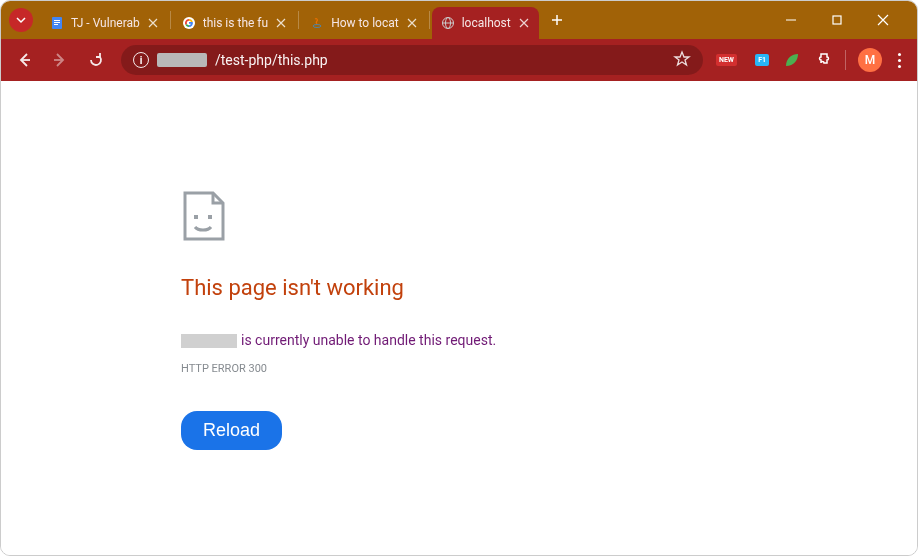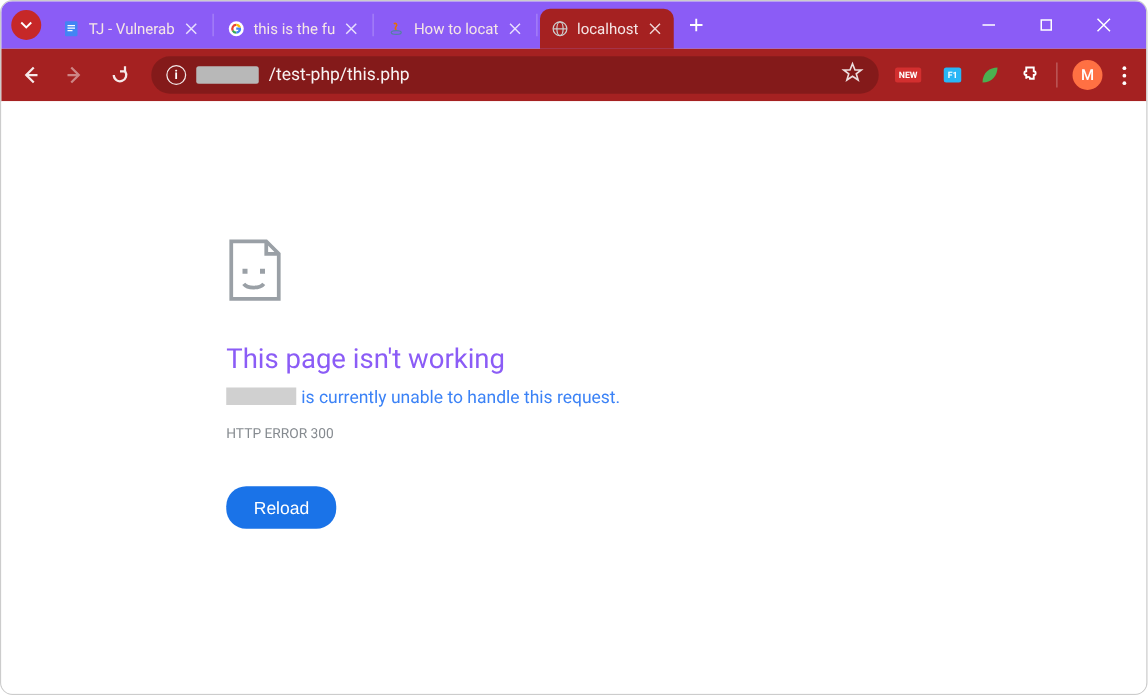--- a/index.html
+++ b/index.html
@@ -8,21 +8,21 @@
       background: #fff;
       width: 918px;
       height: 556px;
       border: 1px solid #ccc;
       border-radius: 10px;
       overflow: hidden;
       display: flex;
       flex-direction: column;
     }
     .tab-strip {
-      background: #8b5cf6;
+      background: #a16207;
       height: 38px;
       display: flex;
       align-items: center;
       padding: 0 8px;
       gap: 0;
     }
     .profile-btn {
       width: 24px;
       height: 24px;
       border-radius: 50%;
@@ -210,50 +210,50 @@
     .content {
       flex: 1;
       background: #fff;
       padding: 110px 0 0 180px;
     }
     .sad-doc {
       margin-bottom: 28px;
     }
     .err-title {
       font-size: 22px;
-      color: #8b5cf6;
+      color: #c2410c;
       font-weight: 400;
-      margin-bottom: 10px;
+      margin-bottom: 32px;
     }
     .err-msg {
       font-size: 14px;
-      color: #3b82f6;
+      color: #701a75;
       margin-bottom: 14px;
       display: flex;
-      align-items: flex-start;
+      align-items: flex-end;
       gap: 4px;
     }
     .host-redacted {
       width: 56px;
       height: 14px;
       background: #d0d0d0;
       display: inline-block;
     }
     .err-code {
       font-size: 11px;
       color: #868b90;
       margin-bottom: 36px;
     }
     .reload-btn {
       background: #1a73e8;
       color: #fff;
       border: none;
       padding: 9px 22px;
       border-radius: 16px;
-      font-size: 14px;
+      font-size: 18px;
       font-weight: 500;
       cursor: pointer;
     }
   </style>
 </head>
 <body>
 
 <div class="tab-strip">
   <div class="profile-btn">
     <svg width="12" height="12" viewBox="0 0 12 12">

